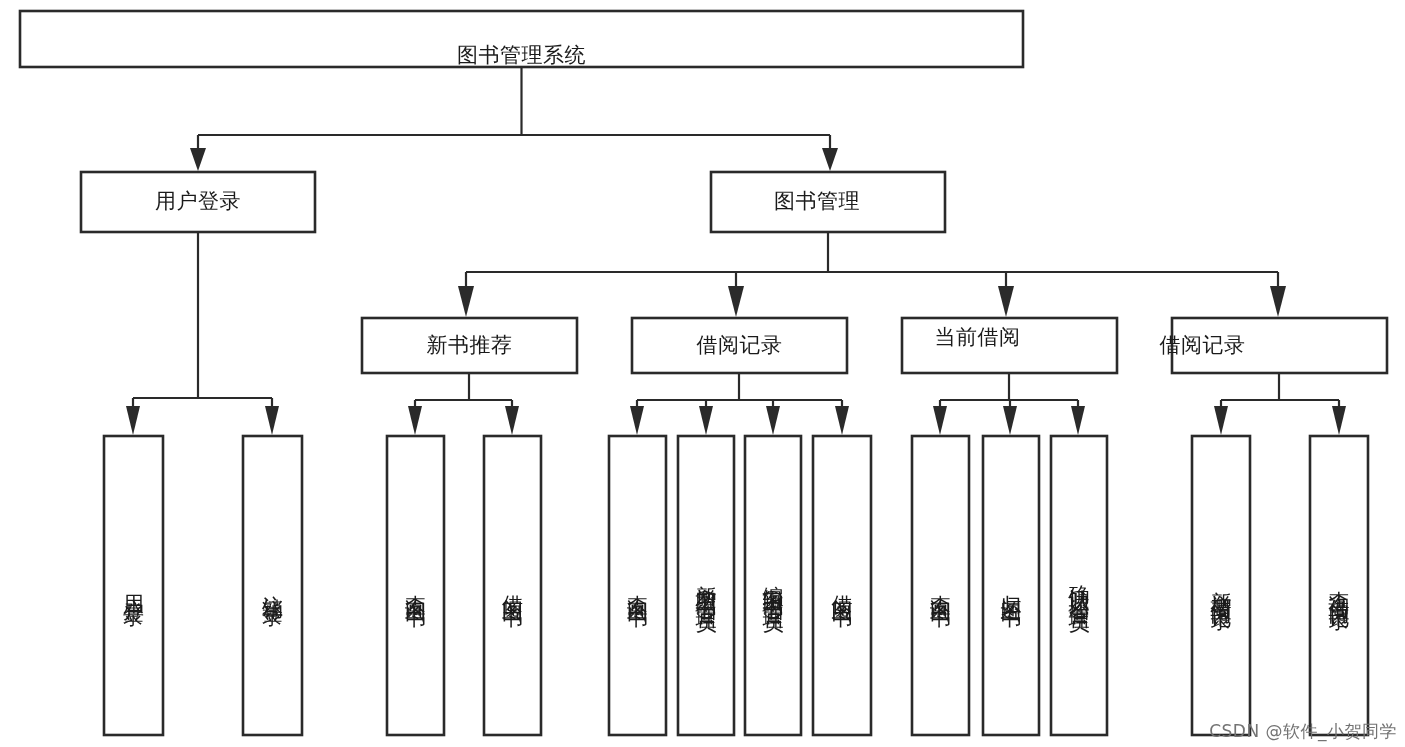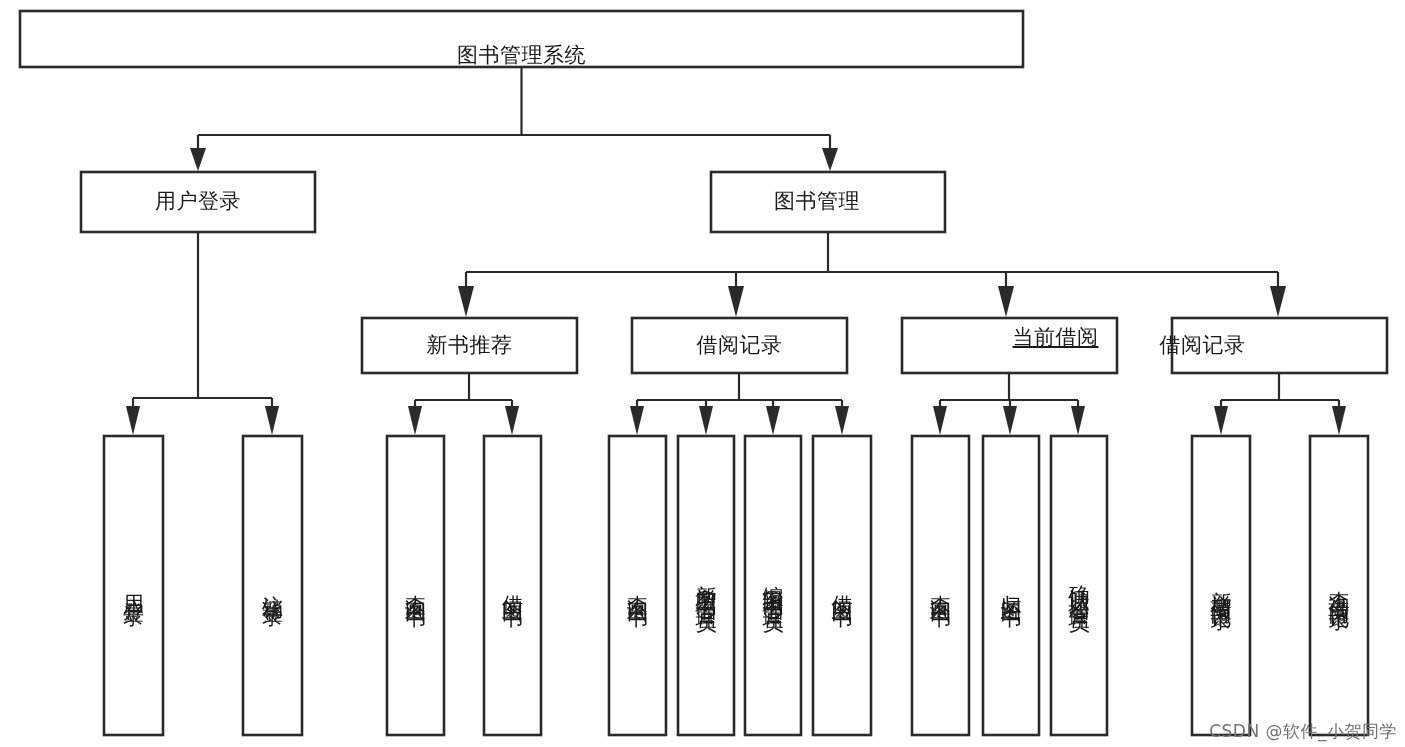--- a/index.html
+++ b/index.html
@@ -180,21 +180,21 @@
     <rect class="node-box" x="1310" y="436" width="58" height="299"></rect>
   </svg>
 
   <div class="node-label horizontal" style="left:20px; top:11px; width:1003px; height:56px;margin-top:17px;">图书管理系统</div>
 
   <div class="node-label horizontal" style="left:81px; top:172px; width:234px; height:60px;">用户登录</div>
   <div class="node-label horizontal" style="left:711px; top:172px; width:212px; height:60px;text-align:center;">图书管理</div>
 
   <div class="node-label horizontal" style="left:362px; top:318px; width:215px; height:55px;border-radius:19px;">新书推荐</div>
   <div class="node-label horizontal" style="left:632px; top:318px; width:215px; height:55px;">借阅记录</div>
-  <div class="node-label horizontal" style="left:948px; top:318px; width:215px; height:39px;text-decoration:underline;">当前借阅</div>
+  <div class="node-label horizontal" style="left:870px; top:318px; width:215px; height:39px;">当前借阅</div>
   <div class="node-label horizontal" style="left:1113px; top:318px; width:179px; height:55px;">借阅记录</div>
 
   <div class="node-label vertical" style="left:104px; top:436px; width:59px; height:299px;">用户登录</div>
   <div class="node-label vertical" style="left:243px; top:436px; width:59px; height:299px;">注销登录</div>
   <div class="node-label vertical" style="left:387px; top:436px; width:57px; height:299px;">查询图书</div>
   <div class="node-label vertical" style="left:484px; top:436px; width:57px; height:299px;">借阅图书</div>
   <div class="node-label vertical" style="left:609px; top:436px; width:57px; height:299px;">查询图书</div>
   <div class="node-label vertical" style="left:678px; top:436px; width:56px; height:299px;">新增图书（管理员）</div>
   <div class="node-label vertical" style="left:745px; top:436px; width:56px; height:299px;">编辑图书（管理员）</div>
   <div class="node-label vertical" style="left:813px; top:436px; width:58px; height:299px;">借阅图书</div>

